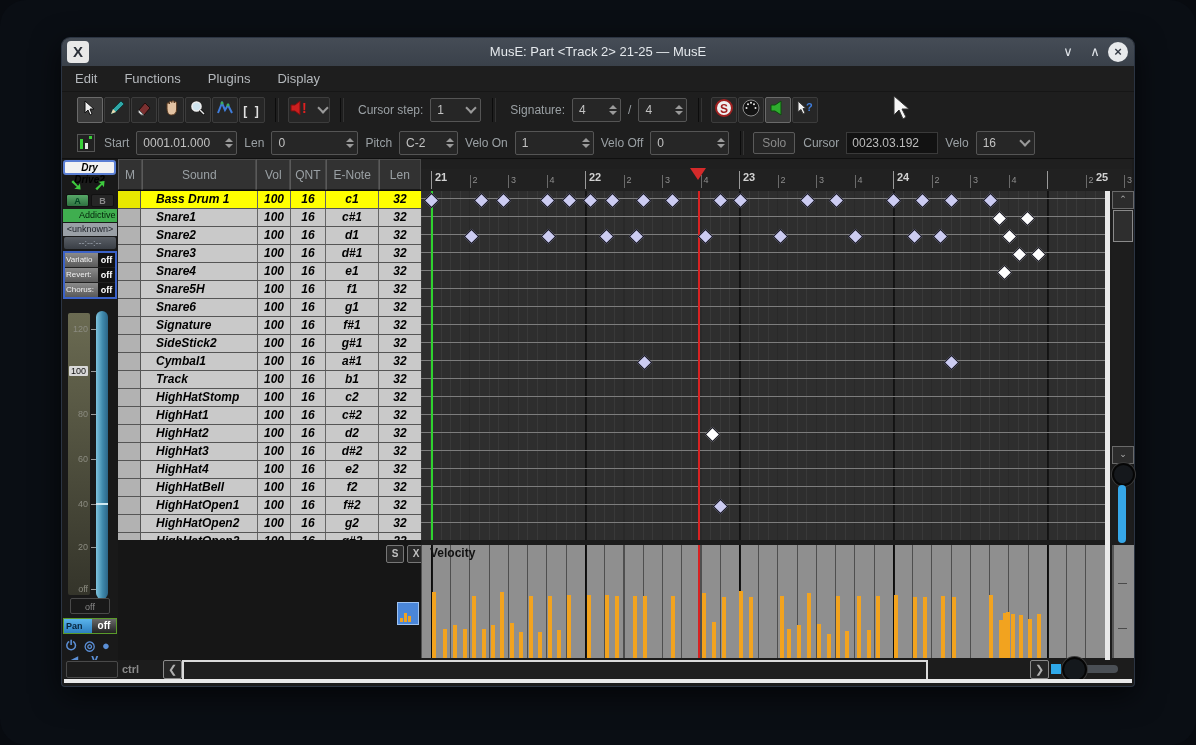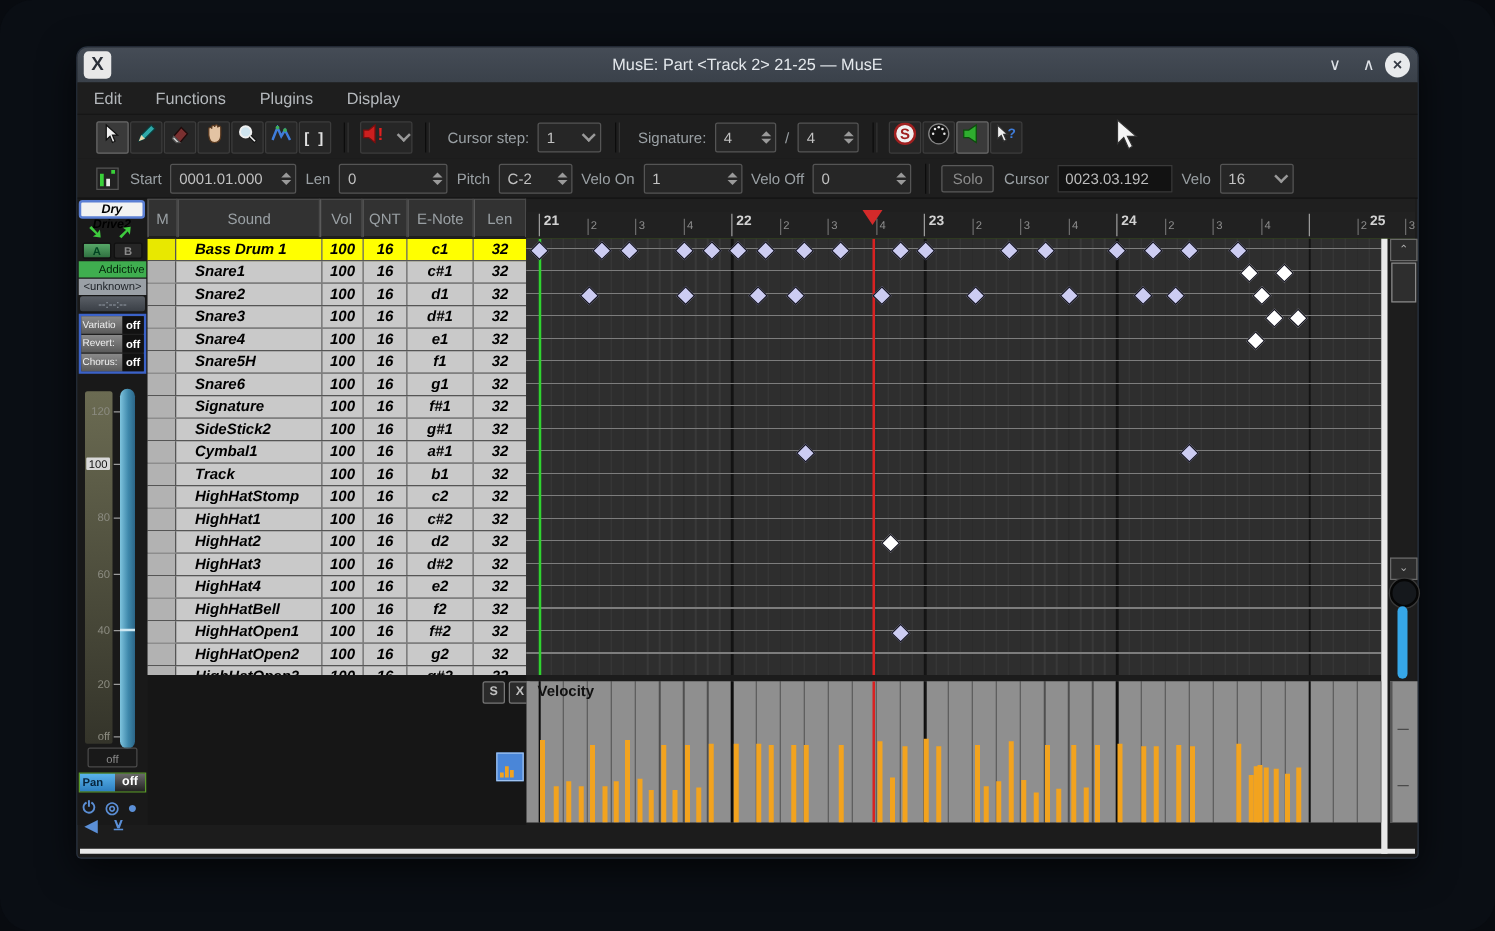--- a/index.html
+++ b/index.html
@@ -704,19 +704,29 @@
         <div class="vbar" style="left: 568px; height: 63px; background: rgb(242, 163, 31);"></div>
         <div class="vbar" style="left: 578px; height: 38px; background: rgb(242, 163, 31);"></div>
         <div class="vbar" style="left: 582px; height: 45px; background: rgb(242, 163, 31);"></div>
         <div class="vbar" style="left: 585px; height: 46px; background: rgb(242, 163, 31);"></div>
         <div class="vbar" style="left: 590px; height: 44px; background: rgb(242, 163, 31);"></div>
         <div class="vbar" style="left: 598px; height: 43px; background: rgb(242, 163, 31);"></div>
         <div class="vbar" style="left: 607px; height: 39px; background: rgb(242, 163, 31);"></div>
         <div class="vbar" style="left: 616px; height: 44px; background: rgb(242, 163, 31);"></div>
       </div>
 
+    <div class="abs" id="bottomrow">
+      <div id="blbox"></div>
+      <div id="ctrl-label">ctrl</div>
+      <div class="harrow" style="left:101px">❮</div>
+      <div id="htrack"></div>
+      <div class="harrow" style="left:968px">❯</div>
+      <div id="bluesq"></div>
+      <div id="hbar"></div>
+      <div id="hknob"></div>
+    </div>
     <div class="abs" id="white-b"></div>
   </div>
 
   <svg class="abs" id="mousecursor" viewBox="0 0 20 26">
     <polygon points="1,1 1,20 6,15 10,24 13,22 9,14 16,14" fill="#f5f5f5" stroke="#333" stroke-width="1"></polygon>
   </svg>
 </div>
 
 </body></html>

